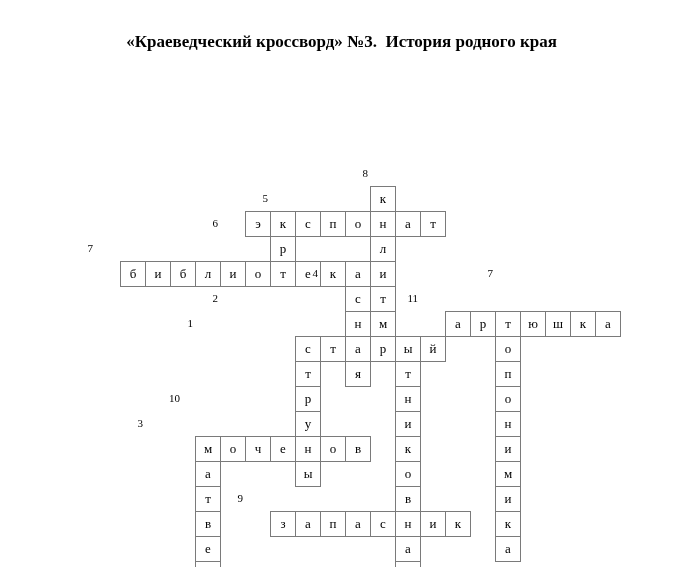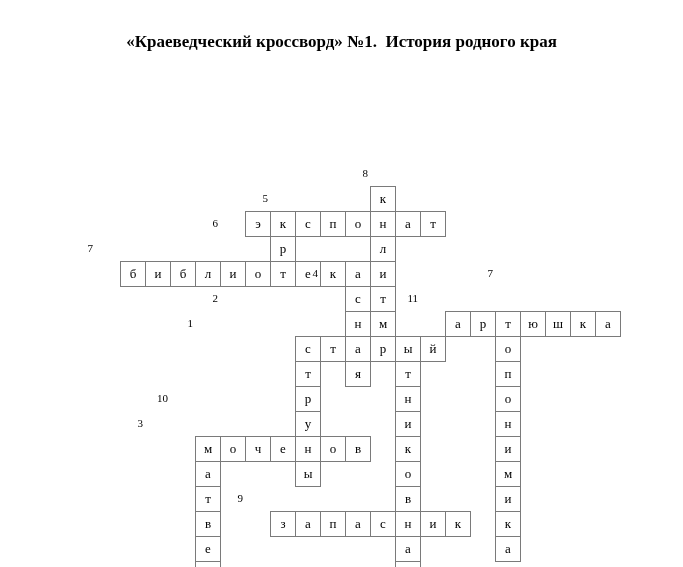--- a/index.html
+++ b/index.html
@@ -51,21 +51,21 @@
     font-family: "Liberation Serif", serif;
     font-size: 11px;
     color: #000000;
     text-align: right;
     white-space: pre;
   }
 </style>
 </head>
 <body>
 
-<div id="title">«Краеведческий кроссворд» №1.  История родного края</div>
+<div id="title">«Краеведческий кроссворд» №3.  История родного края</div>
 
 <div id="grid">
     <div class="cell" style="left: 370px; top: 186px;">к</div>
     <div class="cell" style="left: 245px; top: 211px;">э</div>
     <div class="cell" style="left: 270px; top: 211px;">к</div>
     <div class="cell" style="left: 295px; top: 211px;">с</div>
     <div class="cell" style="left: 320px; top: 211px;">п</div>
     <div class="cell" style="left: 345px; top: 211px;">о</div>
     <div class="cell" style="left: 370px; top: 211px;">н</div>
     <div class="cell" style="left: 395px; top: 211px;">а</div>
@@ -144,16 +144,16 @@
     <div class="cell" style="left: 395px; top: 561px;">я</div>
     <div class="num" style="left: 354px; top: 167px; width: 14px;">8</div>
     <div class="num" style="left: 254px; top: 192px; width: 14px;">5</div>
     <div class="num" style="left: 204px; top: 217px; width: 14px;">6</div>
     <div class="num" style="left: 79px; top: 242px; width: 14px;">7</div>
     <div class="num" style="left: 304px; top: 267px; width: 14px;">4</div>
     <div class="num" style="left: 479px; top: 267px; width: 14px;">7</div>
     <div class="num" style="left: 204px; top: 292px; width: 14px;">2</div>
     <div class="num" style="left: 404px; top: 292px; width: 14px;">11</div>
     <div class="num" style="left: 179px; top: 317px; width: 14px;">1</div>
-    <div class="num" style="left: 154px; top: 392px; width: 14px;">10</div>
+    <div class="num" style="left: 166px; top: 392px; width: 14px;">10</div>
     <div class="num" style="left: 129px; top: 417px; width: 14px;">3</div>
     <div class="num" style="left: 229px; top: 492px; width: 14px;">9</div>
   </div>
 
 </body></html>

